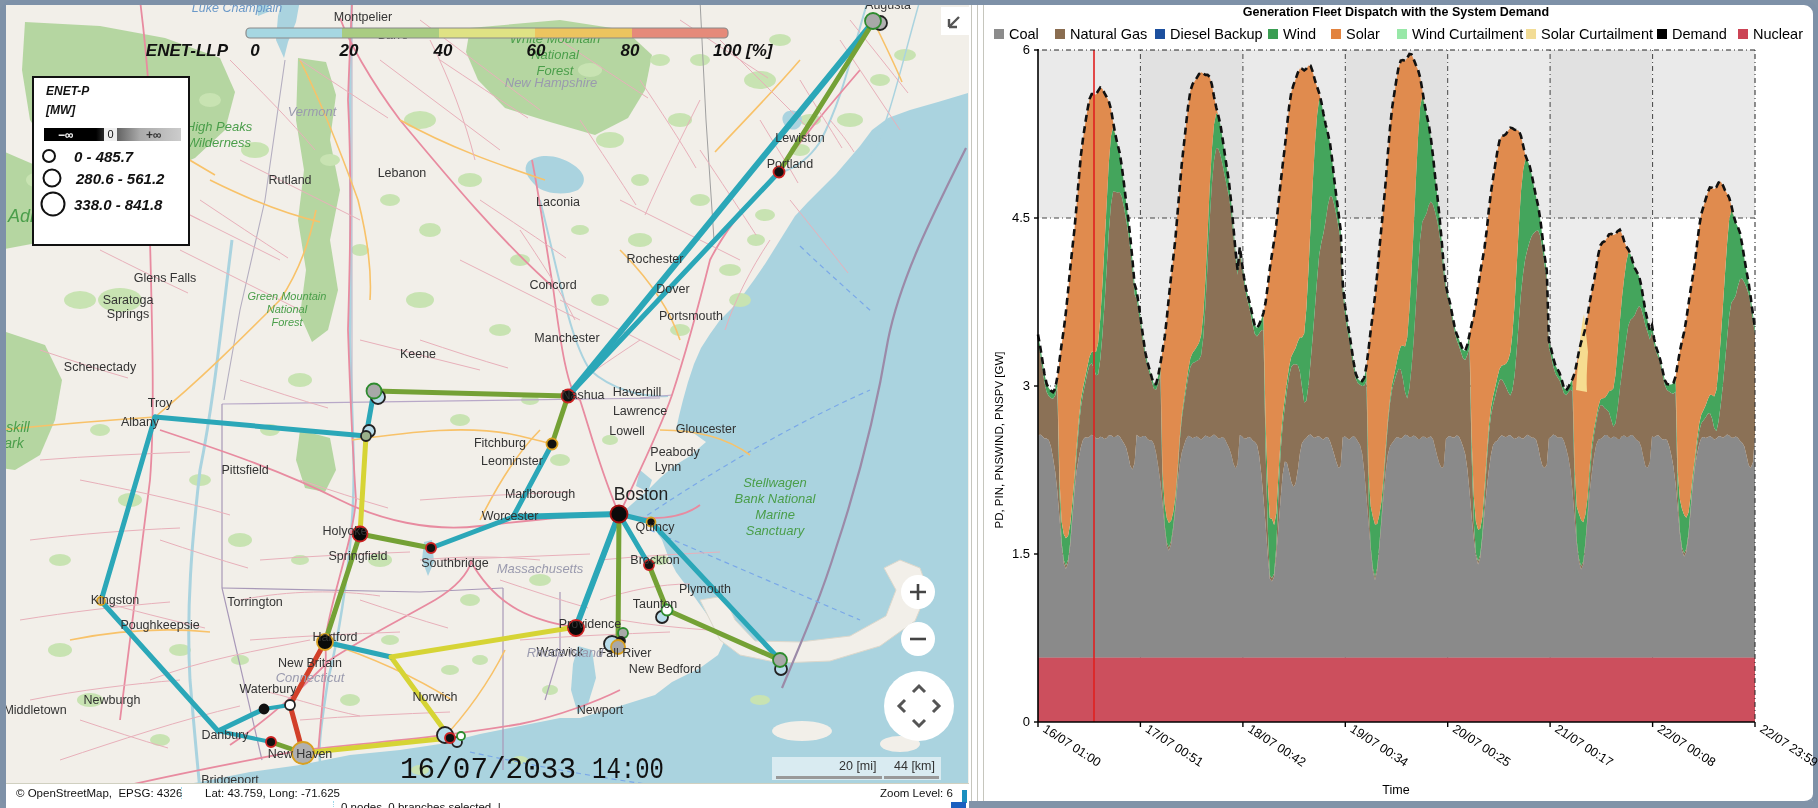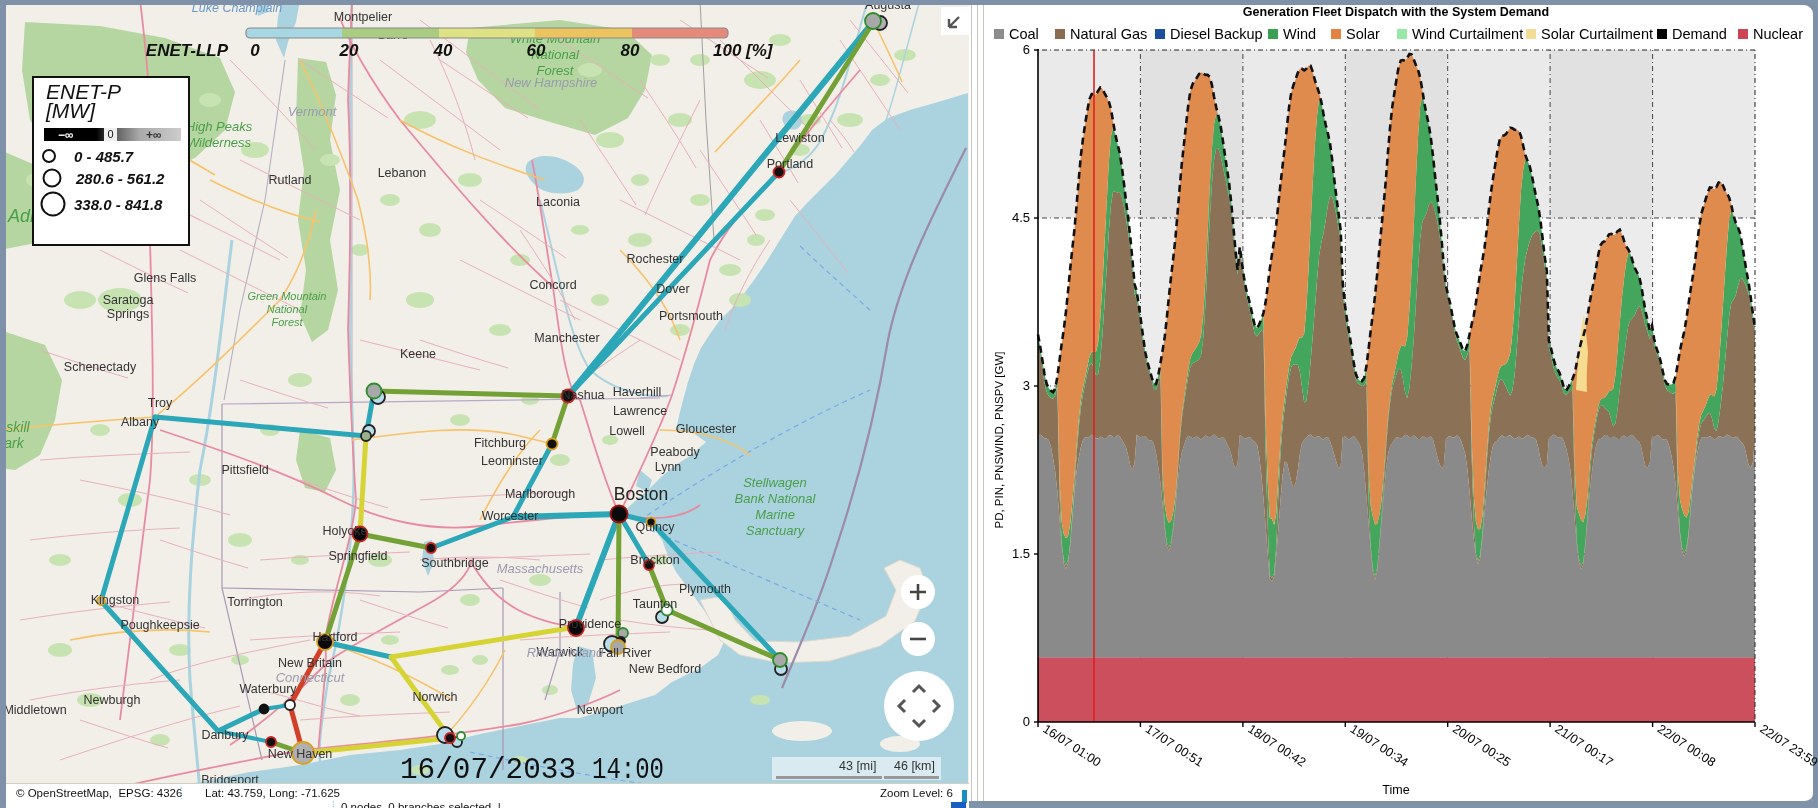--- a/index.html
+++ b/index.html
@@ -447,21 +447,21 @@
 <line x1="1652.6" y1="722.0" x2="1652.6" y2="727.0" stroke="#000" stroke-width="1.4"></line>
     <text transform="translate(1656.6,731) rotate(33)" text-anchor="start" font-size="12.5">22/07 00:08</text>
 <line x1="1755.0" y1="722.0" x2="1755.0" y2="727.0" stroke="#000" stroke-width="1.4"></line>
     <text transform="translate(1759.0,731) rotate(33)" text-anchor="start" font-size="12.5">22/07 23:59</text>
 
 <text transform="translate(1003,440) rotate(-90)" text-anchor="middle" font-size="11.5">PD, PIN, PNSWIND, PNSPV [GW]</text>
 <text x="1396" y="794" text-anchor="middle" font-size="12.5">Time</text>
 </svg>
 
 <div style="position:absolute;left:32px;top:76px;width:158px;height:170px;background:#fff;border:2px solid #111;"></div>
-<div style="position:absolute;left:46px;top:82px;font-size:21px;font-weight:normal;font-style:italic;color:#111;line-height:19px">ENET-P<br>[MW]</div>
+<div style="position:absolute;left:46px;top:82px;font-size:12px;font-weight:bold;font-style:italic;color:#111;line-height:19px">ENET-P<br>[MW]</div>
 <div style="position:absolute;left:44px;top:128px;width:137px;height:13px;background:linear-gradient(to right,#000 0%,#000 38%,#555 50%,#aaa 70%,#ccc 100%);"></div>
 <div style="position:absolute;left:58px;top:128px;font-size:12px;font-weight:bold;color:#fff;">−∞</div>
 <div style="position:absolute;left:104px;top:128px;width:13px;height:13px;background:#eee;color:#111;font-size:11px;text-align:center;line-height:13px">0</div>
 <div style="position:absolute;left:146px;top:128px;font-size:12px;font-weight:bold;color:#333;">+∞</div>
 <svg style="position:absolute;left:32px;top:142px" width="50" height="90">
 <circle cx="17" cy="14" r="6" fill="none" stroke="#111" stroke-width="2"></circle>
 <circle cx="20" cy="36" r="8.5" fill="none" stroke="#111" stroke-width="2"></circle>
 <circle cx="21" cy="62" r="11.5" fill="none" stroke="#111" stroke-width="2"></circle>
 </svg>
 <div style="position:absolute;left:74px;top:148px;font-size:15px;font-weight:bold;font-style:italic;color:#111">0 - 485.7</div>
@@ -479,22 +479,22 @@
 <circle cx="38" cy="84" r="17" fill="#fff"></circle>
     <path d="M30,84 h16" stroke="#444" stroke-width="2.6"></path>
 <circle cx="39" cy="151" r="35" fill="#fff"></circle>
 <path d="M33,137 l6,-6 l6,6" stroke="#555" stroke-width="3" fill="none"></path>
 <path d="M33,165 l6,6 l6,-6" stroke="#555" stroke-width="3" fill="none"></path>
 <path d="M25,145 l-6,6 l6,6" stroke="#555" stroke-width="3" fill="none"></path>
 <path d="M53,145 l6,6 l-6,6" stroke="#555" stroke-width="3" fill="none"></path>
 </svg>
 
 <div style="position:absolute;left:772px;top:757px;width:169px;height:23px;background:rgba(255,255,255,0.55);"></div>
-<div style="position:absolute;left:839px;top:759px;font-size:12.5px;color:#333">43 [mi]</div>
-<div style="position:absolute;left:894px;top:759px;font-size:12.5px;color:#333">46 [km]</div>
+<div style="position:absolute;left:839px;top:759px;font-size:12.5px;color:#333">20 [mi]</div>
+<div style="position:absolute;left:894px;top:759px;font-size:12.5px;color:#333">44 [km]</div>
 <div style="position:absolute;left:776px;top:776px;width:106px;height:3px;background:#999;"></div>
 <div style="position:absolute;left:884px;top:776px;width:55px;height:3px;background:#999;"></div>
 
 <div style="position:absolute;left:6px;top:783px;width:963px;height:30px;background:#fff;border-top:1px solid #d0d0c0;font-size:11.5px;color:#111;">
 <span style="position:absolute;left:10px;top:3px">© OpenStreetMap,&nbsp; EPSG: 4326</span>
 <span style="position:absolute;left:175px;top:3px;border-left:1px dotted #9fd8e8;padding-left:23px">Lat: 43.759, Long: -71.625</span>
 <span style="position:absolute;left:327px;top:17px;border-left:1px dotted #9fd8e8;padding-left:7px">0 nodes, 0 branches selected&nbsp; |</span>
 <span style="position:absolute;left:874px;top:3px">Zoom Level: 6</span>
 </div>
 <div style="position:absolute;left:962px;top:790px;width:5px;height:13px;background:#1a8fbf;"></div>

